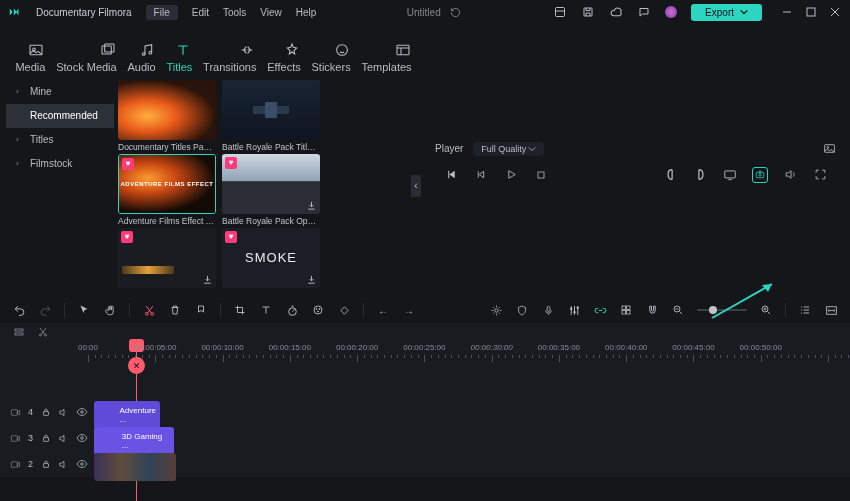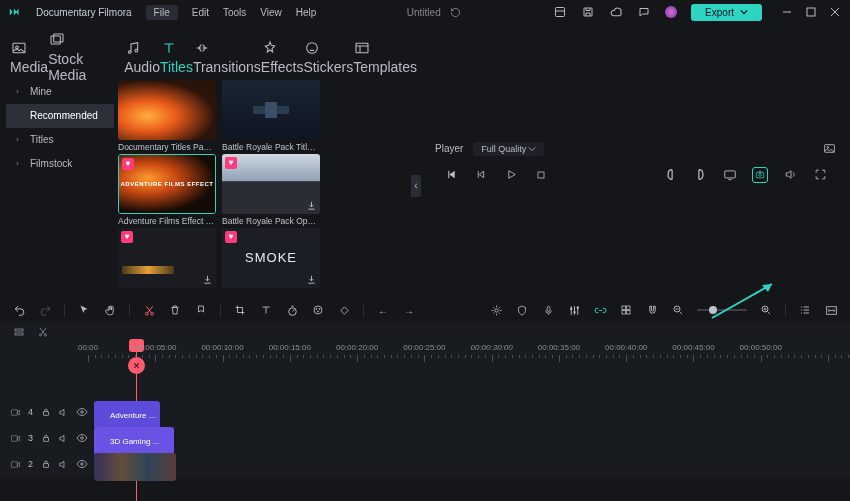--- a/index.html
+++ b/index.html
@@ -19,21 +19,21 @@
 .title-right{gap:14px}
 .icn{width:14px;height:14px;display:flex;align-items:center;justify-content:center;cursor:pointer}
 .avatar-dot{width:12px;height:12px;border-radius:50%;background:radial-gradient(#d46bd4,#7b3fa4)}
 .export{background:#2dd4bf;color:#0b1220;padding:3px 14px;border-radius:3px;font-size:10px;gap:6px}
 .wins{gap:10px;margin-left:4px}
 
 
 .main{height:273px;gap:6px;padding:4px 6px 0 6px}
 .panel-left{width:415px;background:#14161a;border-radius:4px}
 .tabs{height:46px;justify-content:space-around;padding:0 4px}
-.tab{flex-direction:column;align-items:flex-start;gap:2px;font-size:14px;cursor:pointer;color:#b8bcc4}
+.tab{flex-direction:column;align-items:flex-end;gap:2px;font-size:11px;cursor:pointer;color:#b8bcc4}
 .tab .ticon{width:18px;height:18px;display:flex;align-items:center;justify-content:center}
 .tab.active{color:#2dd4bf}
 .left-body{flex:1;display:flex;min-height:0}
 .sidebar{width:108px;background:#14161a}
 .sidebar .item{height:24px;padding:0 10px;font-size:10px;gap:6px;cursor:pointer}
 .sidebar .item.active{background:#2c3038;color:#fff}
 .caret{width:8px;font-size:8px;opacity:.7}
 .content{flex:1;display:flex;flex-direction:column}
 .search{height:28px;padding:0 4px;gap:6px}
 .sinput{flex:1;background:#1e2127;border-radius:3px;padding:3px 8px;gap:6px}
@@ -75,21 +75,21 @@
 .timeline{flex:1;background:#181b20;padding:0 4px}
 .ruler{height:28px;position:relative;margin-left:84px}
 .ruler .tick{position:absolute;top:14px;width:1px;height:4px;background:#4a4f58}
 .ruler .lab{position:absolute;top:2px;font-size:8px;color:#8a9098;transform:translateX(-50%)}
 .playhead{position:absolute;top:0;bottom:-160px;width:1px;background:#ff5b6e;left:48px}
 .playhead .h{position:absolute;top:-2px;left:-7px;width:15px;height:13px;background:#ff5b6e;border-radius:3px}
 .playhead .x{position:absolute;top:16px;left:-8px;width:17px;height:17px;border-radius:50%;background:#ff5b6e;display:flex;align-items:center;justify-content:center;color:#2b0a0e;font-size:9px}
 .trk{height:26px;align-items:center}
 .thead{width:84px;gap:7px;padding-left:6px;height:100%;align-items:center}
 .tbody{flex:1;position:relative;height:100%}
-.clip{position:absolute;top:2px;height:28px;border-radius:3px;font-size:8px;color:#fff;display:flex;align-items:center;padding:0 4px;gap:3px;overflow:hidden}
+.clip{position:absolute;top:2px;height:28px;border-radius:3px;font-size:8px;color:#fff;display:flex;align-items:center;padding:0 4px;gap:15px;overflow:hidden}
 .clip.title{background:#5e4bd9;left:6px;width:66px}
 .clip.title2{background:#6a52e5;left:6px;width:80px}
 .clip.video{left:6px;width:82px;background:linear-gradient(90deg,#3a2f5a,#614d3a,#2f4458,#5a3d3a);padding:0}
 .arrow{position:absolute;pointer-events:none}
 
 
 .art{position:absolute;inset:0}
 .art.fire1{background:radial-gradient(ellipse at 30% 60%,#ffae3d 0%,#e85a1a 30%,#2a130a 70%);}
 .art.battle1{background:linear-gradient(#1a2433,#0d1520);display:flex;align-items:center;justify-content:center}
 .art.fire2{background:radial-gradient(ellipse at 30% 40%,#ff9a2e 0%,#c94812 30%,#140b06 70%);display:flex;align-items:center;justify-content:center}

